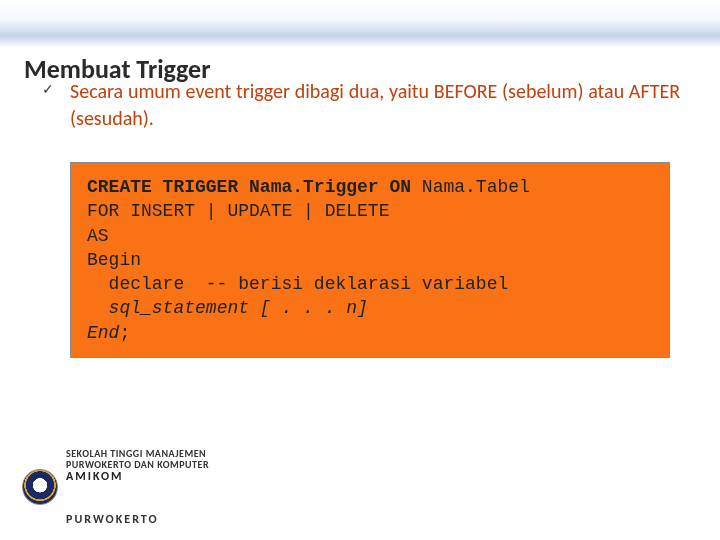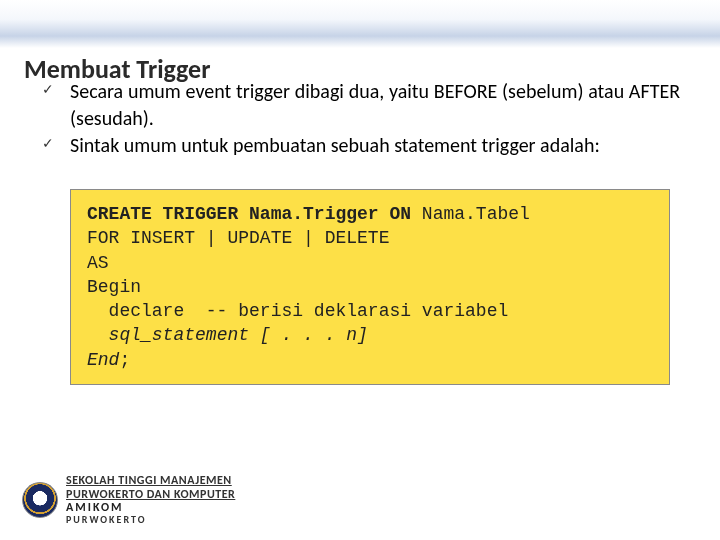--- a/index.html
+++ b/index.html
@@ -34,94 +34,93 @@
   }
   .bullets {
     list-style: none;
     margin-bottom: 30px;
   }
   .bullets li {
     position: relative;
     padding-left: 30px;
     font-size: 20px;
     line-height: 1.35;
-    color: #000000;
+    color: #c2410c;
     text-align: justify;
   }
   .bullets li::before {
     content: "✓";
     position: absolute;
     left: 2px;
     top: 3px;
     font-size: 14px;
     color: #333;
   }
   .codebox {
     margin-left: 30px;
     margin-right: 10px;
     border: 1.5px solid #8a8a8a;
     padding: 12px 16px;
     font-family: "Courier New", monospace;
     font-size: 18px;
     line-height: 1.35;
     white-space: pre;
     color: #222;
-    background: #fde047;
+    background: #f97316;
   }
   .codebox .bold { font-weight: 700; }
   .codebox .italic { font-style: italic; }
   .footer {
     position: absolute;
     left: 22px;
     bottom: 14px;
     display: flex;
     align-items: center;
     gap: 8px;
   }
   .seal {
     width: 36px;
     height: 36px;
     border-radius: 50%;
     background: radial-gradient(circle at 50% 45%, #fff 0 28%, #1a2a60 29% 55%, #d4a030 56% 62%, #1a2a60 63% 100%);
     border: 1px solid #888;
     flex-shrink: 0;
   }
   .footer-text .line1 {
-    font-size: 12px;
+    font-size: 10px;
     letter-spacing: 0.5px;
     color: #333;
     line-height: 1.1;
     font-weight: 700;
-    text-decoration: underline;
   }
   .footer-text .line2 {
     font-size: 12px;
     font-weight: 700;
     letter-spacing: 2px;
     color: #222;
     line-height: 1.1;
   }
   .footer-text .line3 {
-    font-size: 10px;
+    font-size: 12px;
     letter-spacing: 2px;
     color: #333;
     font-weight: 700;
     line-height: 1.2;
+    margin-top: 28px;
   }
 </style>
 </head>
 <body>
 
 <div class="banner"></div>
 <h1 class="title">Membuat Trigger</h1>
 
 <div class="content">
   <ul class="bullets">
     <li>Secara umum event trigger dibagi dua, yaitu BEFORE (sebelum) atau AFTER (sesudah).</li>
-    <li>Sintak umum untuk pembuatan sebuah statement trigger adalah:</li>
   </ul>
 
   <div class="codebox"><span class="bold">CREATE TRIGGER Nama.Trigger ON </span><span>Nama.Tabel</span>
 <span>FOR INSERT | UPDATE | DELETE</span>
 <span>AS</span>
 <span>Begin</span>
 <span>  declare  -- berisi deklarasi variabel</span>
 <span>  </span><span class="italic">sql_statement [ . . . n]</span>
 <span class="italic">End</span><span>;</span></div>
 </div>

